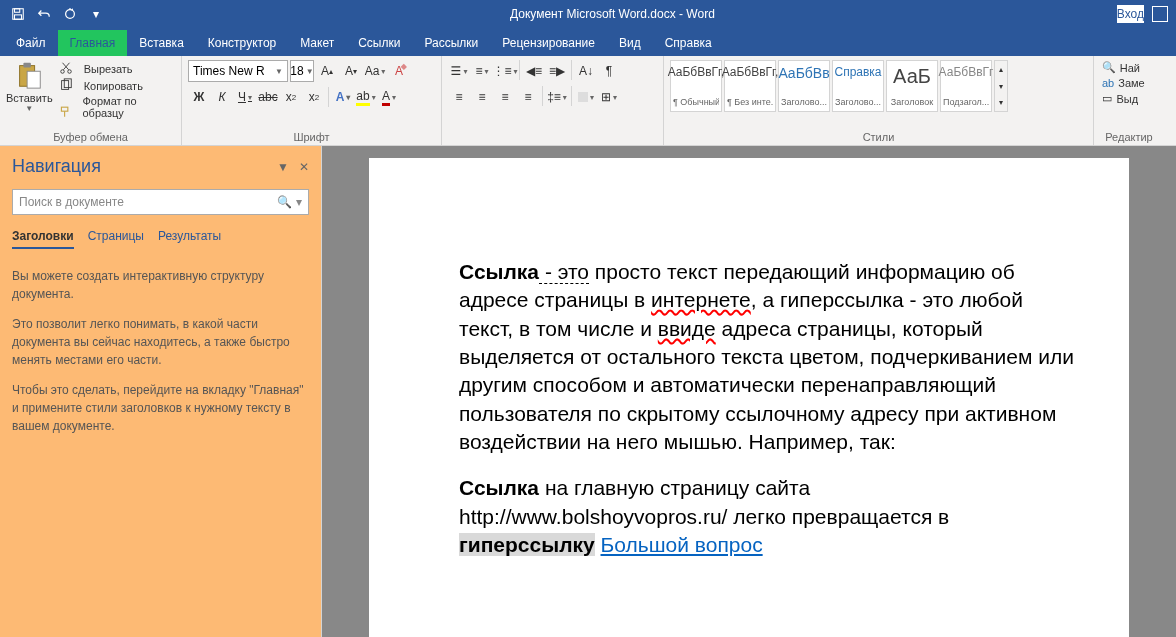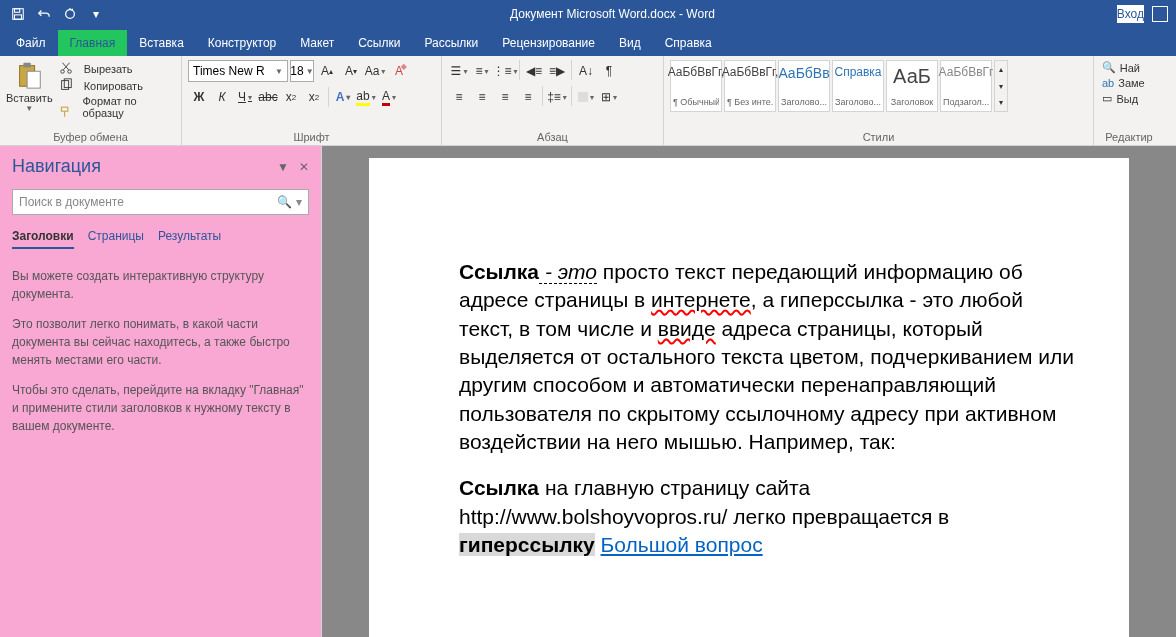--- a/index.html
+++ b/index.html
@@ -40,37 +40,37 @@
 .strike{text-decoration:line-through;}
 .para-inner{display:flex;flex-direction:column;gap:4px;}
 .para-row{display:flex;gap:1px;}
 .styles-inner{display:flex;gap:2px;align-items:flex-start;}
 .style-box{width:52px;height:52px;border:1px solid #d4d4d4;background:#fff;display:flex;flex-direction:column;align-items:center;justify-content:space-between;padding:4px 2px;cursor:pointer;font-size:10px;color:#444;}
 .style-sample{font-size:12px;}
 .style-lbl{font-size:9px;color:#666;white-space:nowrap;overflow:hidden;width:100%;text-align:center;}
 .edit-inner{display:flex;flex-direction:column;gap:1px;font-size:11px;color:#333;}
 .edit-inner div{display:flex;align-items:center;gap:4px;cursor:pointer;padding:1px 2px;}
 .workarea{display:flex;height:calc(637px - 28px - 28px - 90px);}
-.navpane{width:322px;border-right:1px solid #d4d4d4;background:#f9a8d4;display:flex;flex-direction:column;}
+.navpane{width:322px;border-right:1px solid #d4d4d4;background:#fdba74;display:flex;flex-direction:column;}
 .nav-header{display:flex;align-items:center;justify-content:space-between;padding:10px 12px 6px 12px;}
 .nav-title{font-size:18px;color:#2b579a;}
 .nav-ctrls{display:flex;gap:10px;color:#666;font-size:12px;}
 .nav-ctrls span{cursor:pointer;}
 .nav-search{margin:6px 12px;height:26px;border:1px solid #ababab;background:#fff;display:flex;align-items:center;padding:0 6px;color:#888;font-size:12px;}
 .nav-search span:first-child{flex:1;}
 .nav-tabs{display:flex;gap:14px;padding:8px 12px 0 12px;font-size:12px;}
 .nav-tab{color:#2b579a;cursor:pointer;padding-bottom:4px;}
 .nav-tab.active{color:#333;border-bottom:2px solid #2b579a;font-weight:600;}
 .nav-body{padding:18px 12px;font-size:12px;color:#555;line-height:1.5;}
 .nav-body p{margin-bottom:12px;}
 .docarea{flex:1;background:#888;overflow:auto;display:flex;justify-content:center;}
 .page{width:760px;min-height:900px;background:#fff;margin:12px 0;padding:100px 50px 50px 90px;}
 .page p{font-family:"Times New Roman",serif;font-size:21px;color:#000;line-height:1.35;margin-bottom:18px;}
 .b{font-weight:bold;}
-.u-dashed{border-bottom:1px dashed #000;font-style:italic;}
+.u-dashed{border-bottom:1px dashed #000;}
 .u-wavy{text-decoration:underline wavy red;}
 .hl{background:#d9d9d9;}
 .hyperlink{color:#0563c1;text-decoration:underline;cursor:pointer;}
 .chev{font-size:8px;color:#666;margin-left:2px;}
 .rule{width:1px;height:20px;background:#d4d4d4;margin:0 2px;}
 </style>
 </head>
 <body>
 
 <div class="titlebar">
@@ -216,21 +216,20 @@
         <div class="rule"></div>
         <div class="sbtn">‡≡<span class="chev">▾</span></div>
         <div class="rule"></div>
         <div class="sbtn">
             <span style="display:inline-block;width:10px;height:10px;background:#ddd"></span>
             <span class="chev">▾</span>
           </div>
         <div class="sbtn">⊞<span class="chev">▾</span></div>
       </div>
     </div>
-    <div class="rgroup-label">Абзац</div>
   </div>
 
   <div class="rgroup" style="width:430px">
     <div class="styles-inner">
       <div class="style-box">
           <div class="style-sample">АаБбВвГг,</div>
           <div class="style-lbl">¶ Обычный</div>
         </div>
       <div class="style-box">
           <div class="style-sample">АаБбВвГг,</div>

